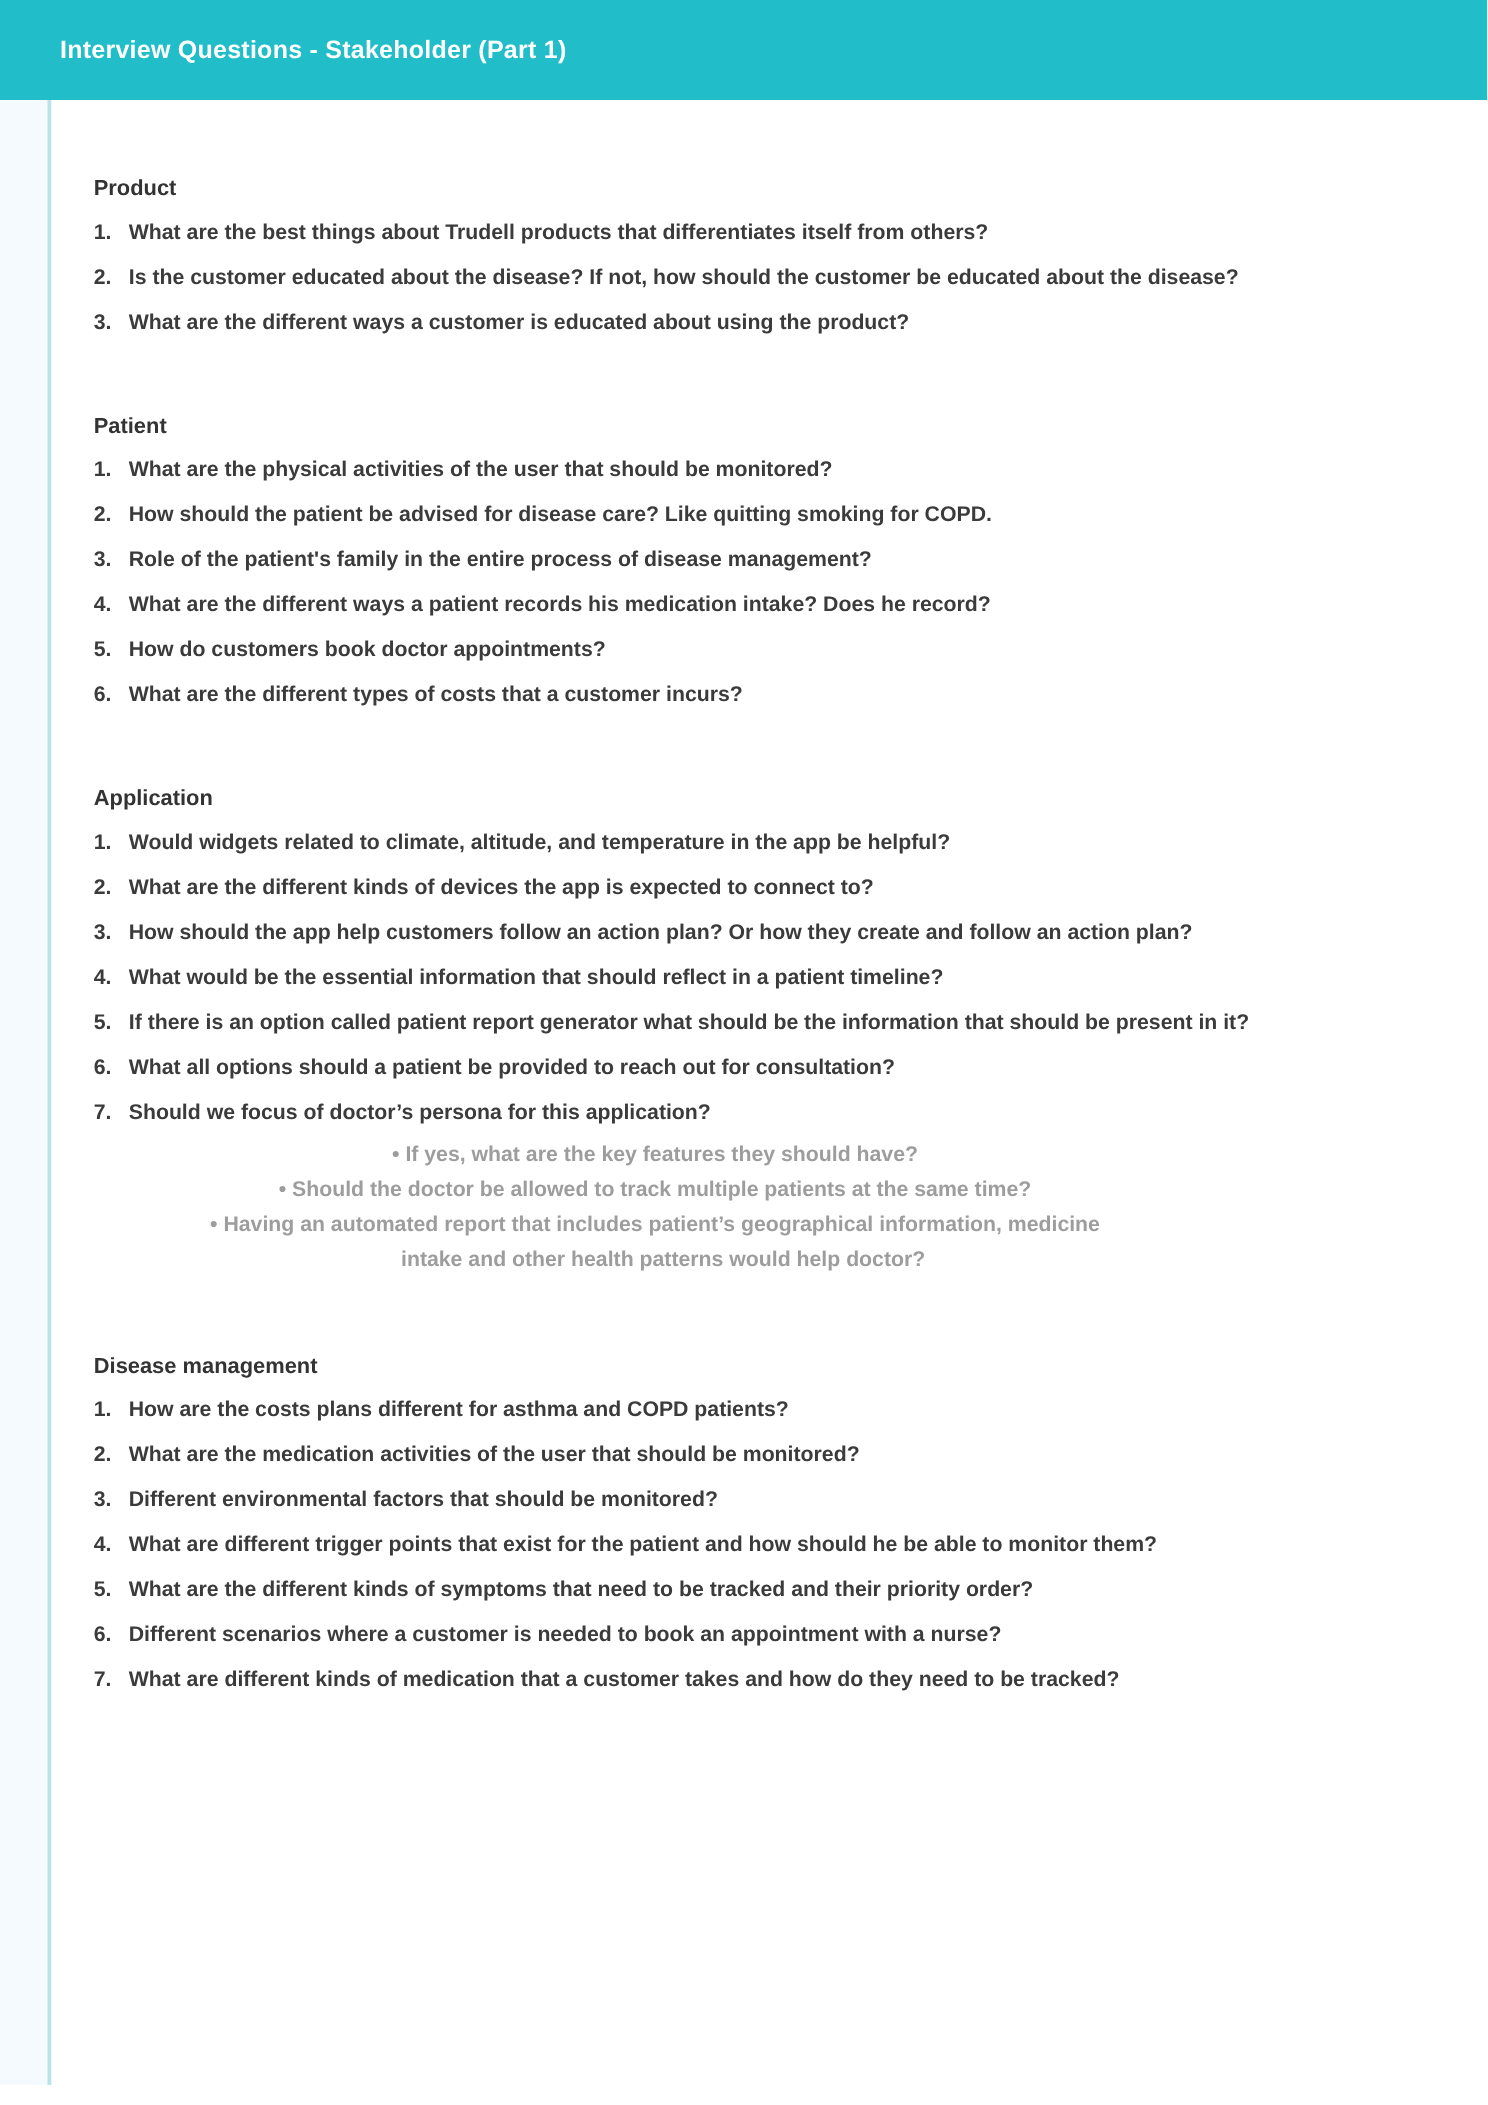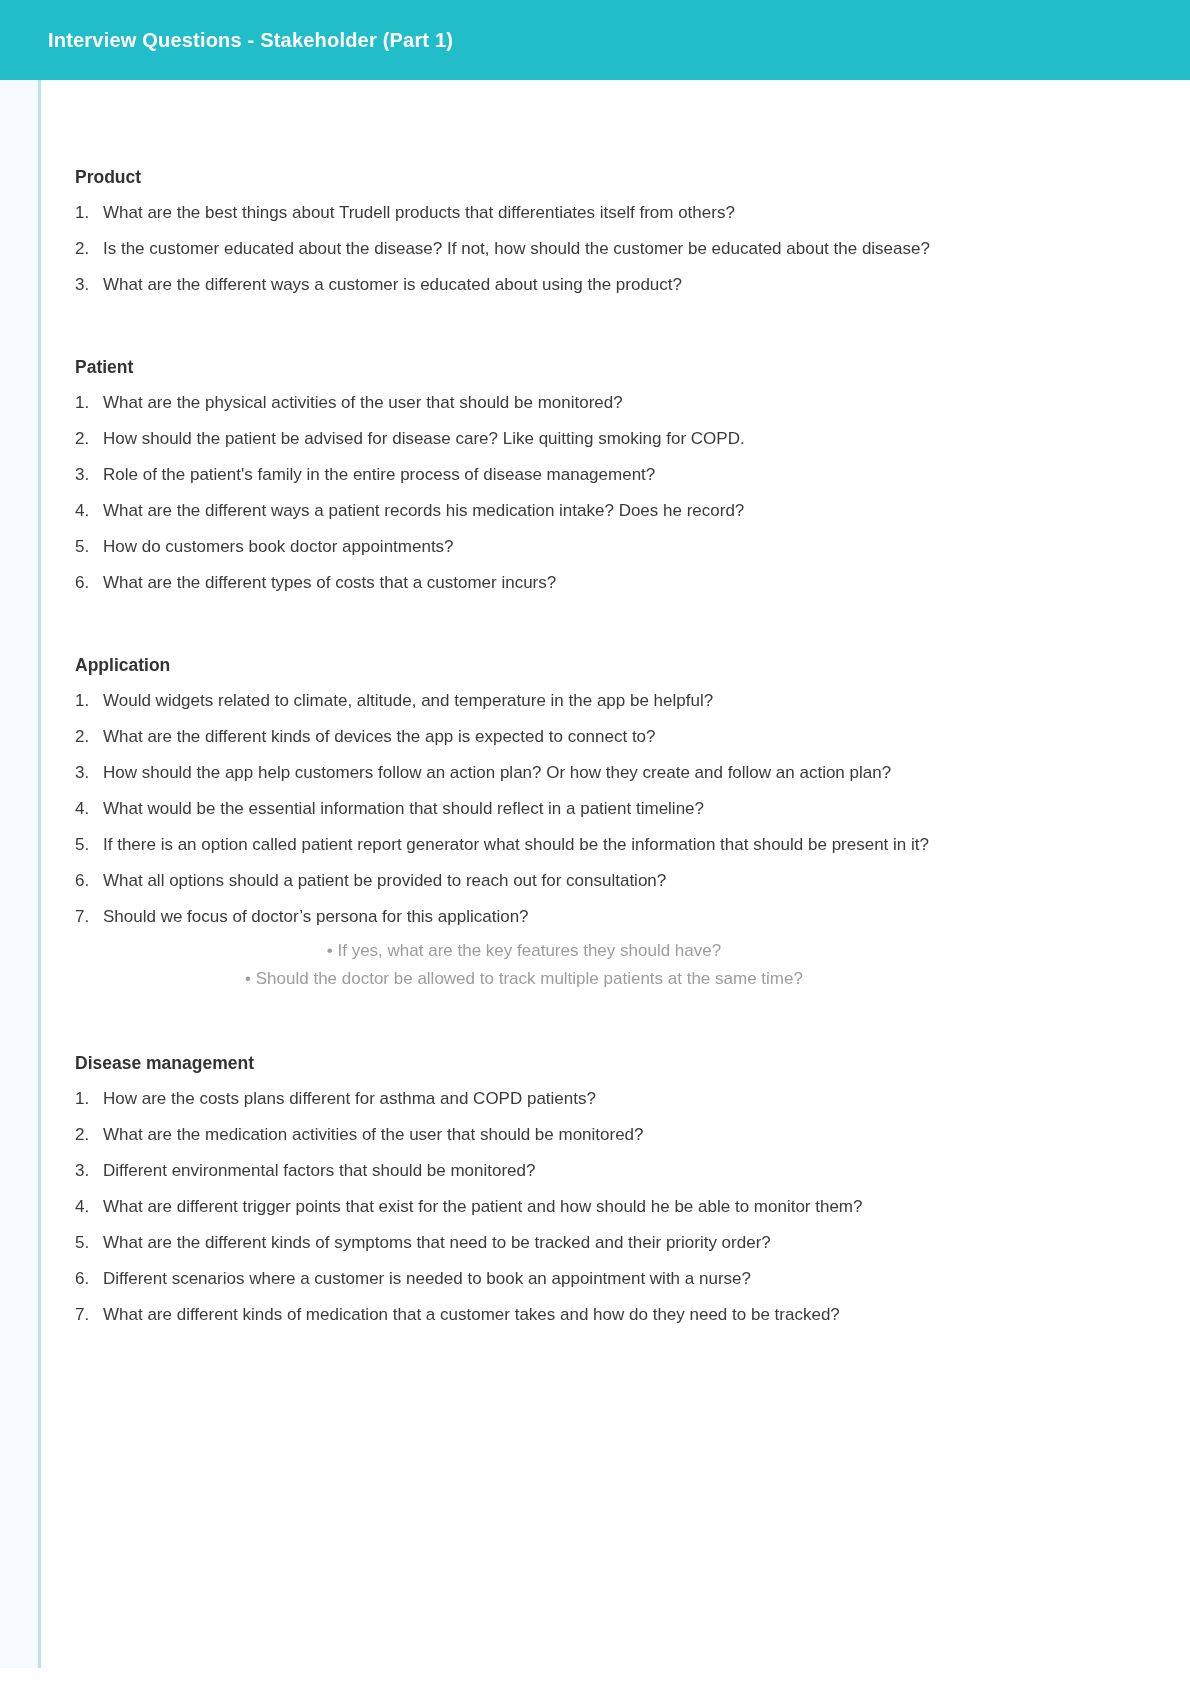--- a/index.html
+++ b/index.html
@@ -40,37 +40,37 @@
     bottom: 0;
     width: 41px;
     background: #f4fafd;
     border-right: 3px solid #b9e2ea;
   }
   .content {
     position: absolute;
     top: 80px;
     left: 75px;
     right: 40px;
-    padding-top: 41px;
-    margin-top: 44px;
+    padding-top: 58px;
   }
   .section { margin: 0 0 46px 0; }
   .section + .section { margin-top: 58px; }
   .section h2 {
     margin: 0 0 12px 0;
     font-size: 17.5px;
     font-weight: bold;
     color: #333333;
     line-height: 24px;
   }
   ol.qlist {
     list-style: none;
     counter-reset: q;
     margin: 0;
     padding: 0;
+    font-weight: bold;
   }
   ol.qlist > li {
     counter-increment: q;
     position: relative;
     padding-left: 28px;
     margin-top: 12px;
     line-height: 24px;
     font-size: 17px;
   }
   ol.qlist > li::before {
@@ -139,20 +139,21 @@
         <li>What are the different kinds of devices the app is expected to connect to?</li>
         <li>How should the app help customers follow an action plan? Or how they create and follow an action plan?</li>
         <li>What would be the essential information that should reflect in a patient timeline?</li>
         <li>If there is an option called patient report generator what should be the information that should be present in it?</li>
         <li>What all options should a patient be provided to reach out for consultation?</li>
         <li>
           <span>Should we focus of doctor’s persona for this application?</span>
           <ul class="sub-bullets">
             <li>If yes, what are the key features they should have?</li>
             <li>Should the doctor be allowed to track multiple patients at the same time?</li>
+            <li>Having an automated report that includes patient’s geographical information, medicine intake and other health patterns would help doctor?</li>
           </ul>
         </li>
       </ol>
     </section>
 
     <section class="section">
       <h2>Disease management</h2>
       <ol class="qlist">
         <li>How are the costs plans different for asthma and COPD patients?</li>
         <li>What are the medication activities of the user that should be monitored?</li>

